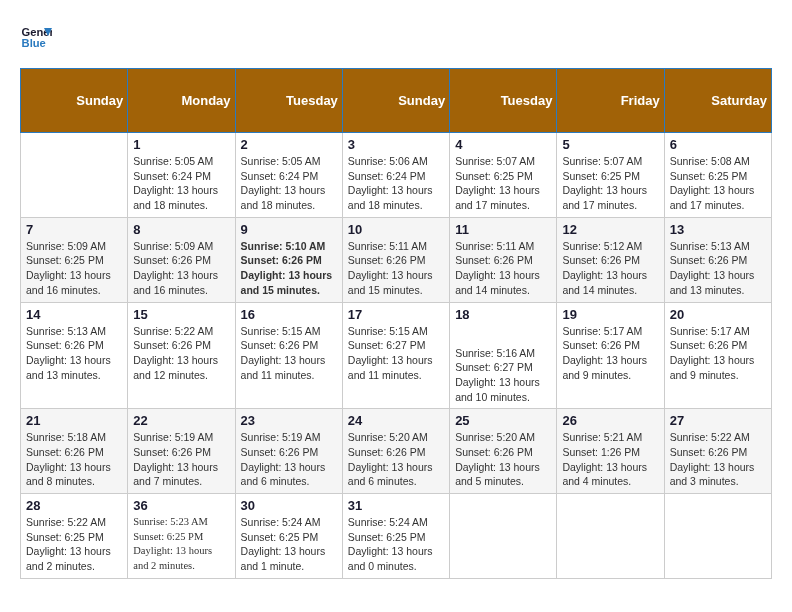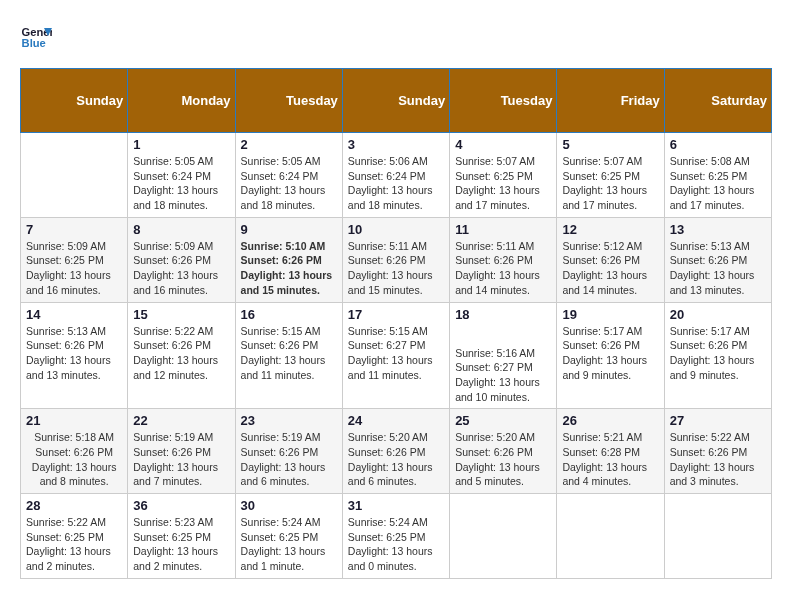--- a/index.html
+++ b/index.html
@@ -258,21 +258,21 @@
           <span class="day-number">20</span>
           <div class="day-info" style="white-space: pre-line;">Sunrise: 5:17 AM
 Sunset: 6:26 PM
 Daylight: 13 hours
 and 9 minutes.</div>
         </td>
       </tr>
       <tr>
         <td>
           <span class="day-number">21</span>
-          <div class="day-info" style="white-space: pre-line; text-align: center;">Sunrise: 5:18 AM
+          <div class="day-info" style="white-space: pre-line;">Sunrise: 5:18 AM
 Sunset: 6:26 PM
 Daylight: 13 hours
 and 8 minutes.</div>
         </td>
         <td>
           <span class="day-number">22</span>
           <div class="day-info" style="white-space: pre-line;">Sunrise: 5:19 AM
 Sunset: 6:26 PM
 Daylight: 13 hours
 and 7 minutes.</div>
@@ -294,21 +294,21 @@
         <td>
           <span class="day-number">25</span>
           <div class="day-info" style="white-space: pre-line;">Sunrise: 5:20 AM
 Sunset: 6:26 PM
 Daylight: 13 hours
 and 5 minutes.</div>
         </td>
         <td>
           <span class="day-number">26</span>
           <div class="day-info" style="white-space: pre-line;">Sunrise: 5:21 AM
-Sunset: 6:28 PM
+Sunset: 1:26 PM
 Daylight: 13 hours
 and 4 minutes.</div>
         </td>
         <td>
           <span class="day-number">27</span>
           <div class="day-info" style="white-space: pre-line;">Sunrise: 5:22 AM
 Sunset: 6:26 PM
 Daylight: 13 hours
 and 3 minutes.</div>
         </td>
@@ -316,21 +316,21 @@
       <tr>
         <td>
           <span class="day-number">28</span>
           <div class="day-info" style="white-space: pre-line;">Sunrise: 5:22 AM
 Sunset: 6:25 PM
 Daylight: 13 hours
 and 2 minutes.</div>
         </td>
         <td>
           <span class="day-number">36</span>
-          <div class="day-info" style="white-space: pre-line;">Sunrise: 5:23 AM
+          <div class="day-info" style="white-space: pre-line; font-family: Liberation Serif, serif;">Sunrise: 5:23 AM
 Sunset: 6:25 PM
 Daylight: 13 hours
 and 2 minutes.</div>
         </td>
         <td>
           <span class="day-number">30</span>
           <div class="day-info" style="white-space: pre-line;">Sunrise: 5:24 AM
 Sunset: 6:25 PM
 Daylight: 13 hours
 and 1 minute.</div>

